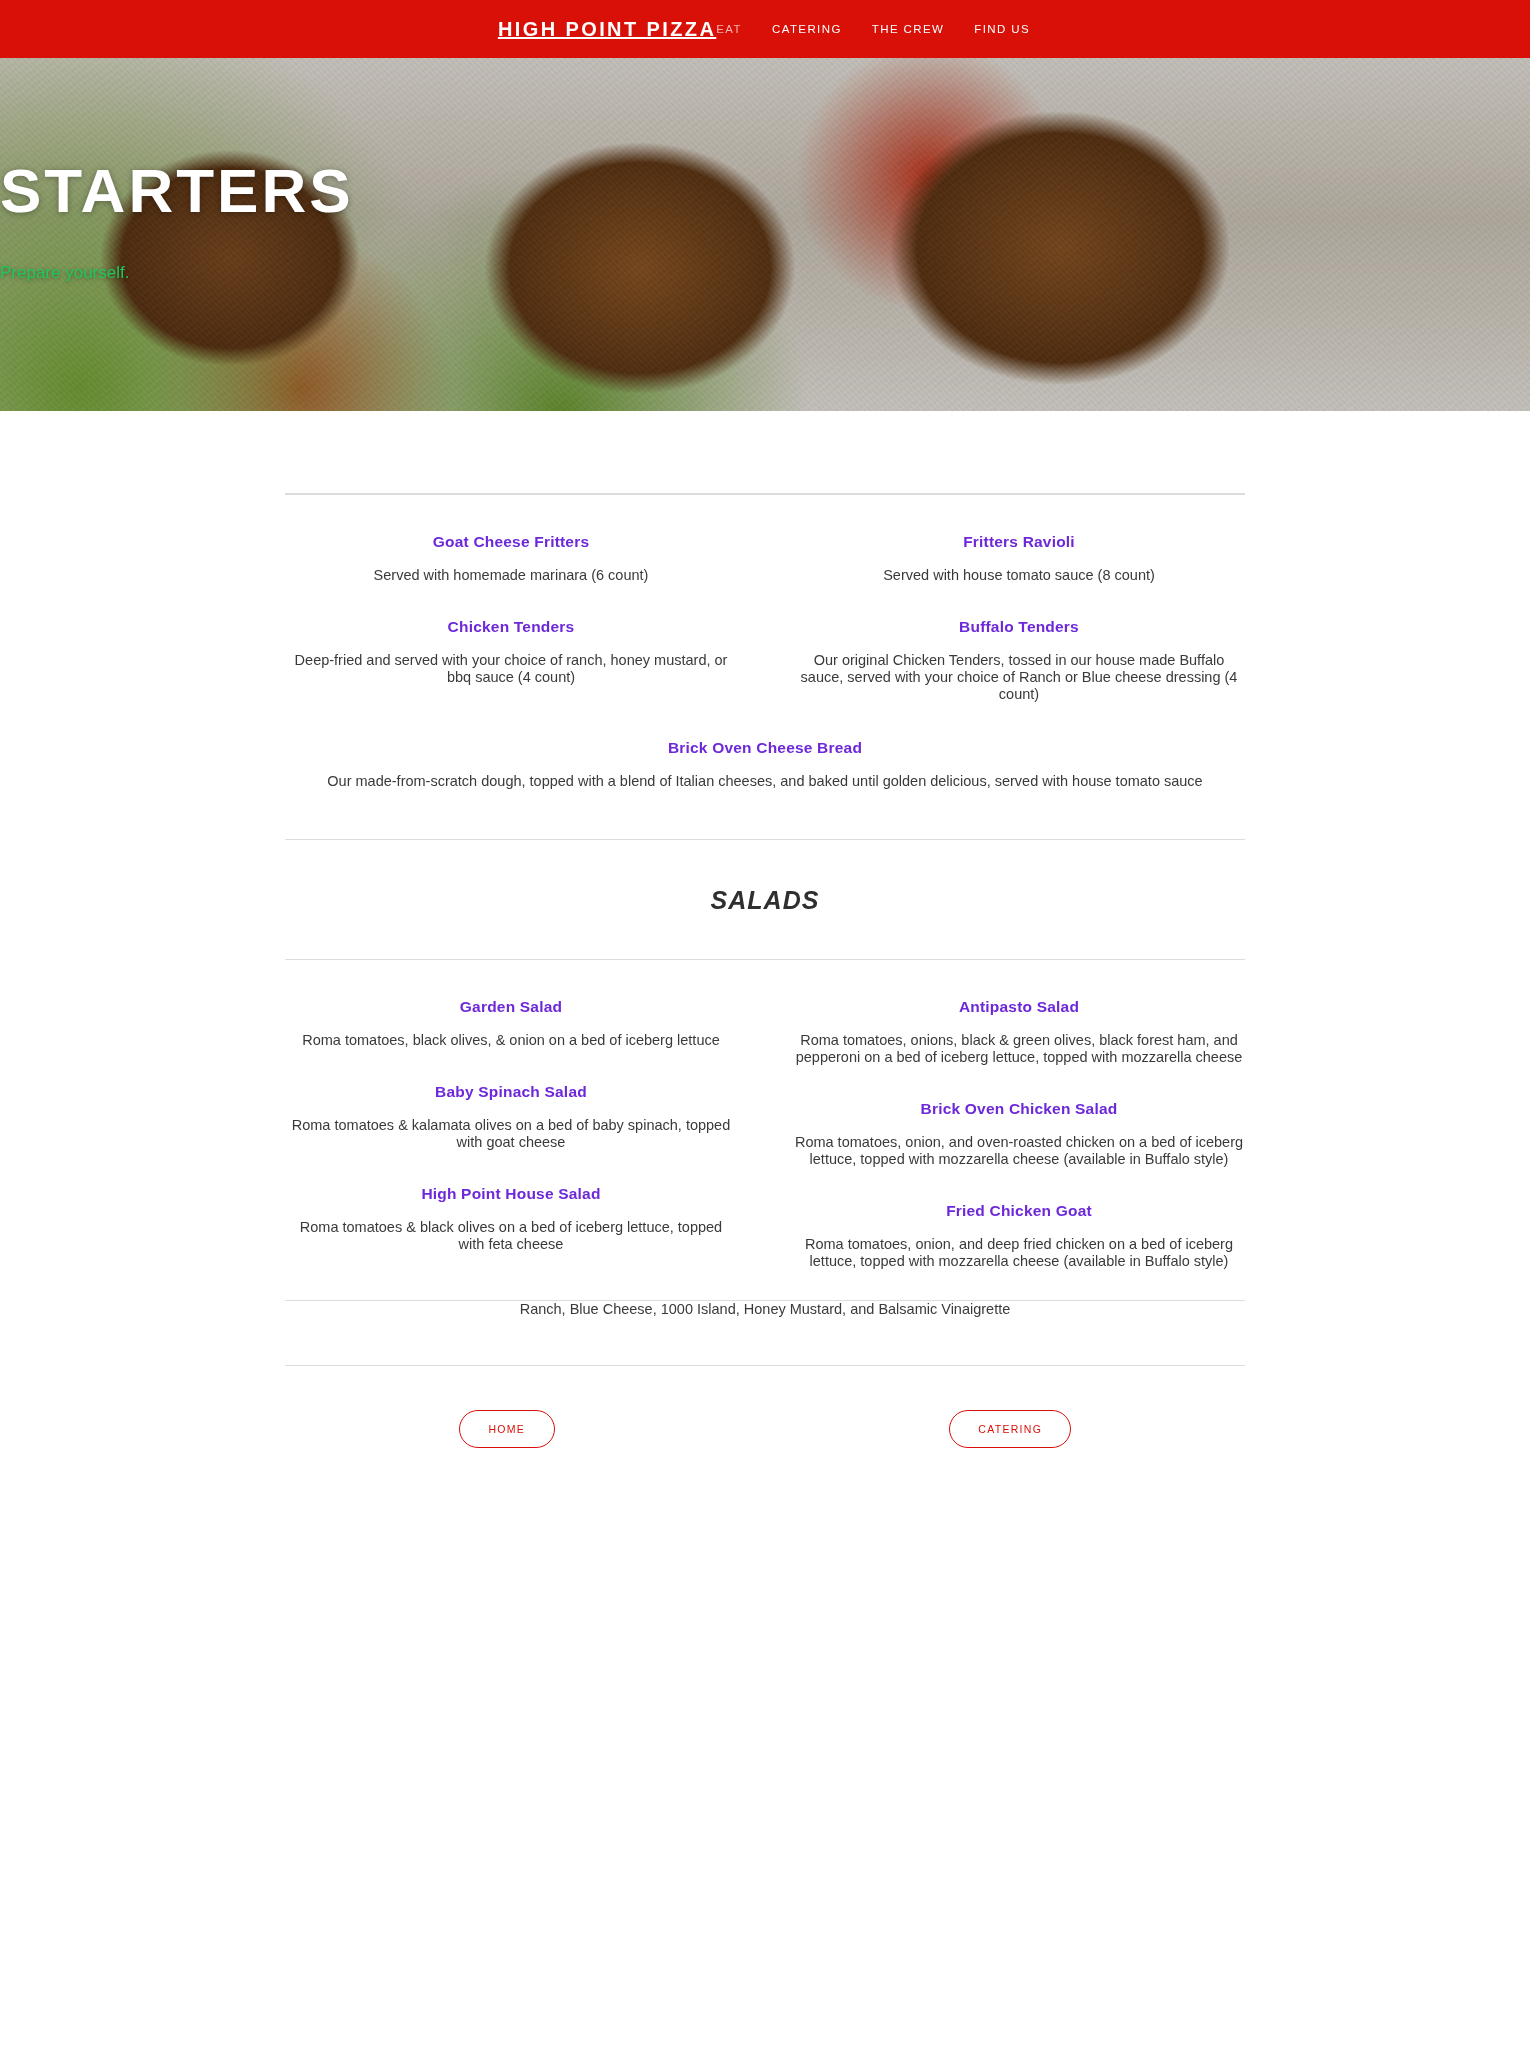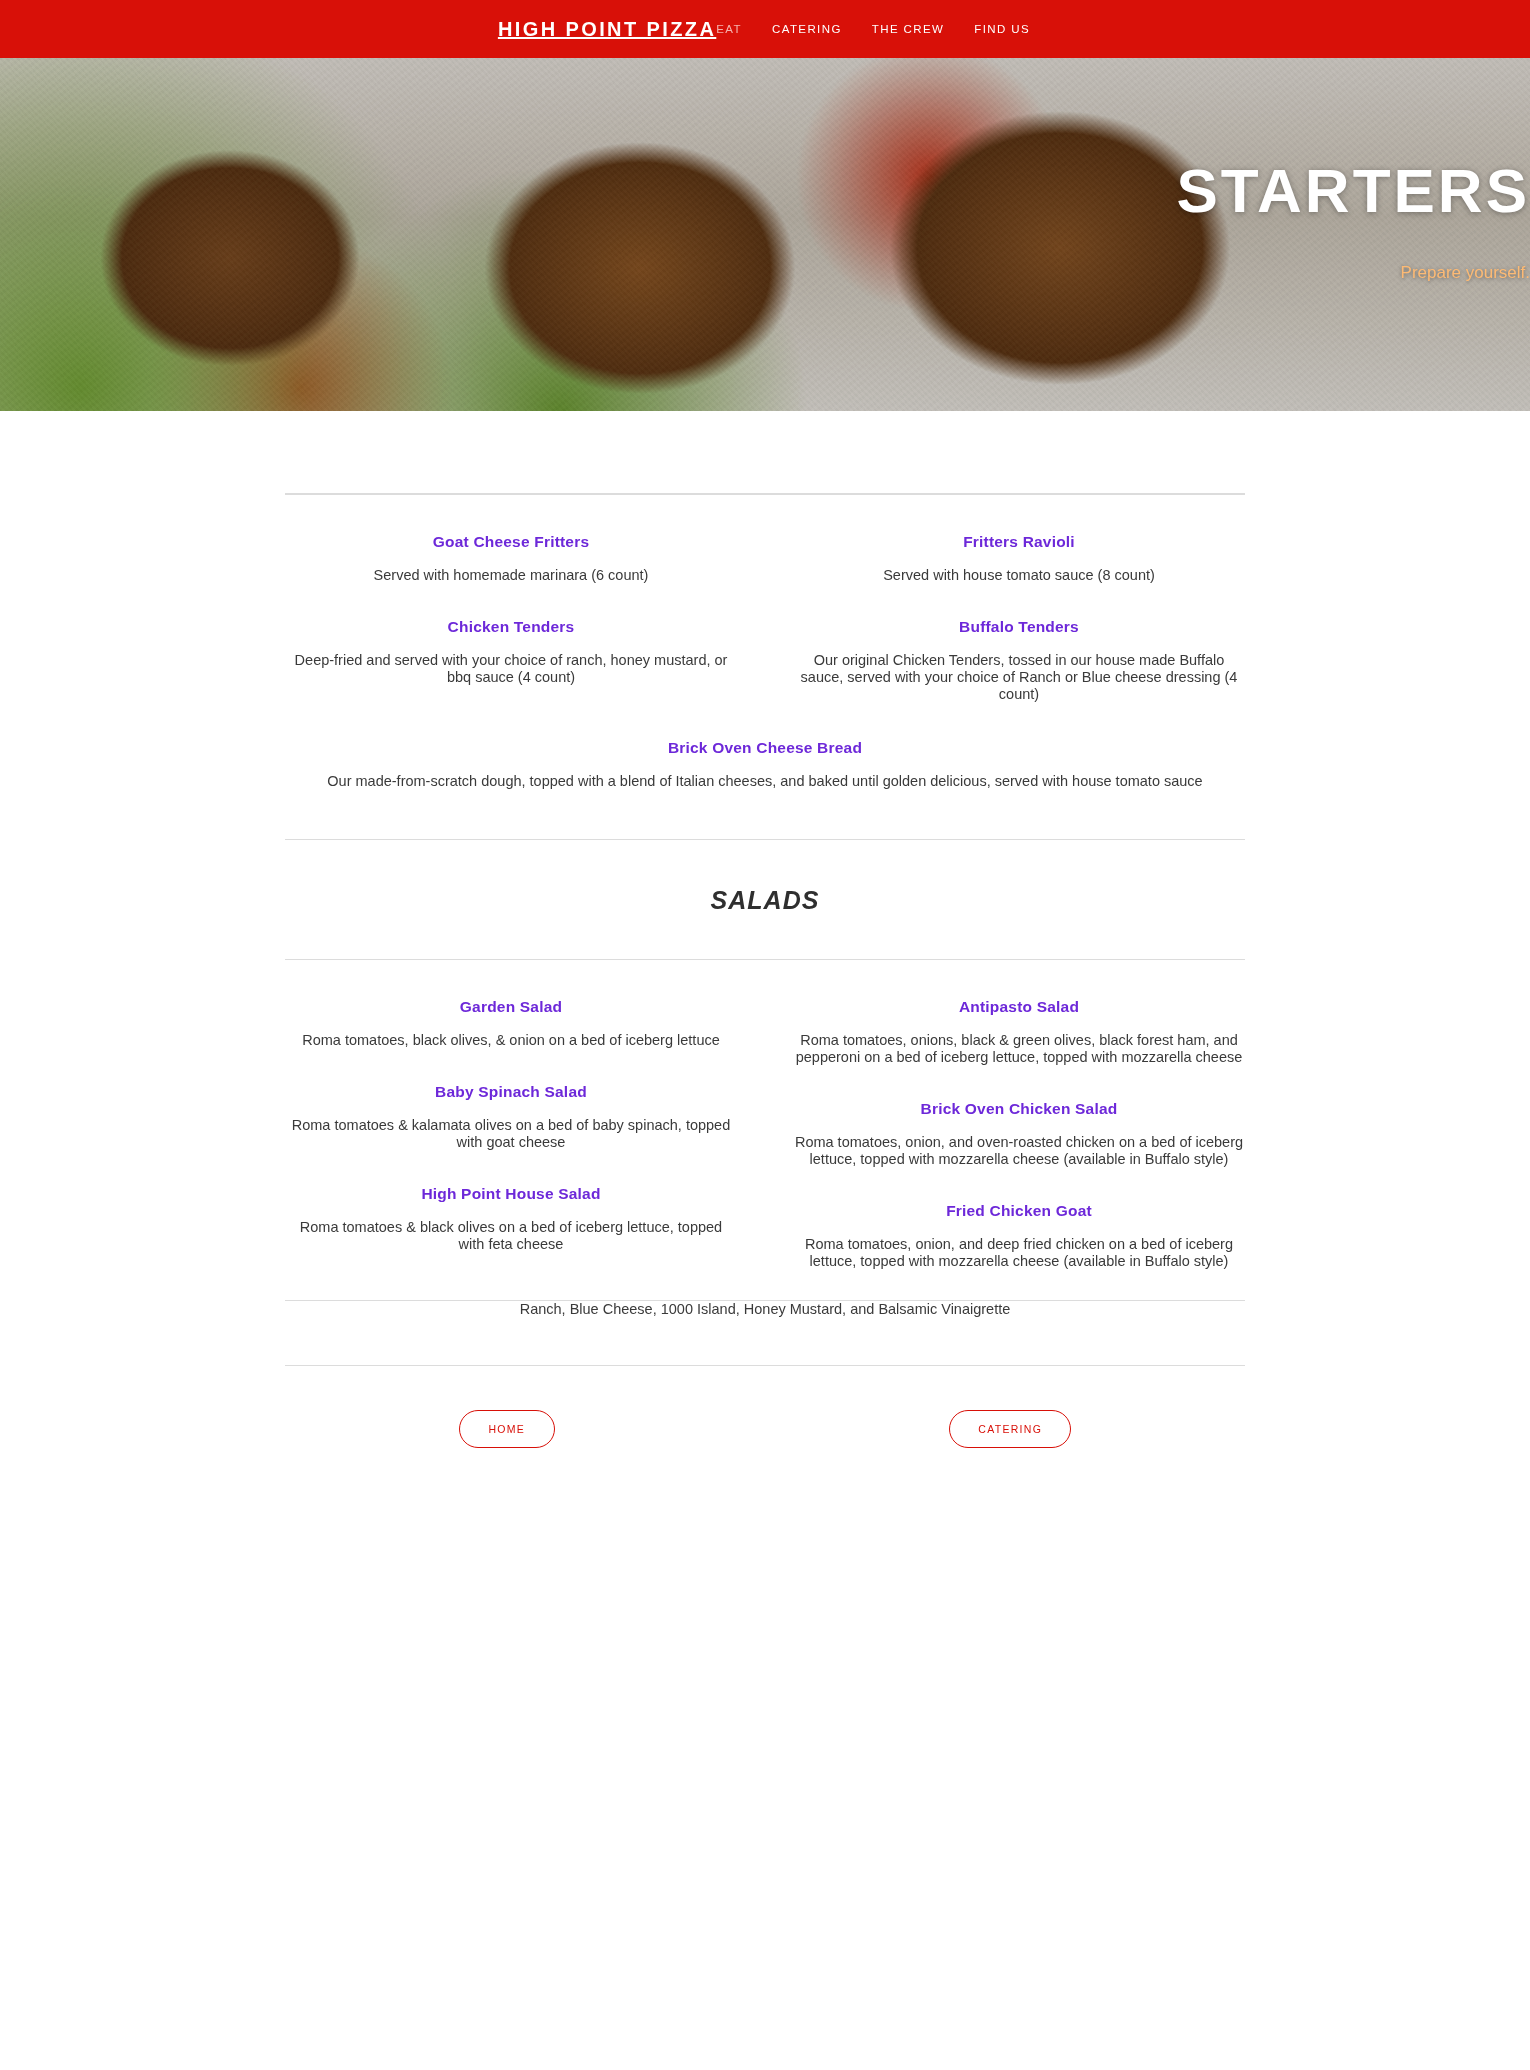--- a/index.html
+++ b/index.html
@@ -67,34 +67,34 @@
       repeating-linear-gradient(-38deg, rgba(0,0,0,0.03) 0 3px, rgba(255,255,255,0.02) 3px 6px);
     opacity: .55;
   }
   .hero-shade { position: absolute; inset: 0; background: rgba(0,0,0,0.16); }
   .hero-inner {
     position: relative;
     z-index: 3;
     height: 100%;
     display: flex;
     flex-direction: column;
-    align-items: flex-end;
+    align-items: flex-start;
     justify-content: center;
     padding-bottom: 26px;
   }
   .hero-title {
     color: #ffffff;
     font-size: 62px;
     font-weight: bold;
     letter-spacing: 3px;
     line-height: 1;
     text-shadow: 0 1px 6px rgba(0,0,0,.35);
   }
   .hero-sub {
-    color: #fdba74;
+    color: #22c55e;
     font-size: 17px;
     margin-top: 41px;
     text-shadow: 0 1px 4px rgba(0,0,0,.4);
   }
 
   
   .menu-wrap {
     width: 960px;
     margin: 0 auto;
     padding-top: 82px;

